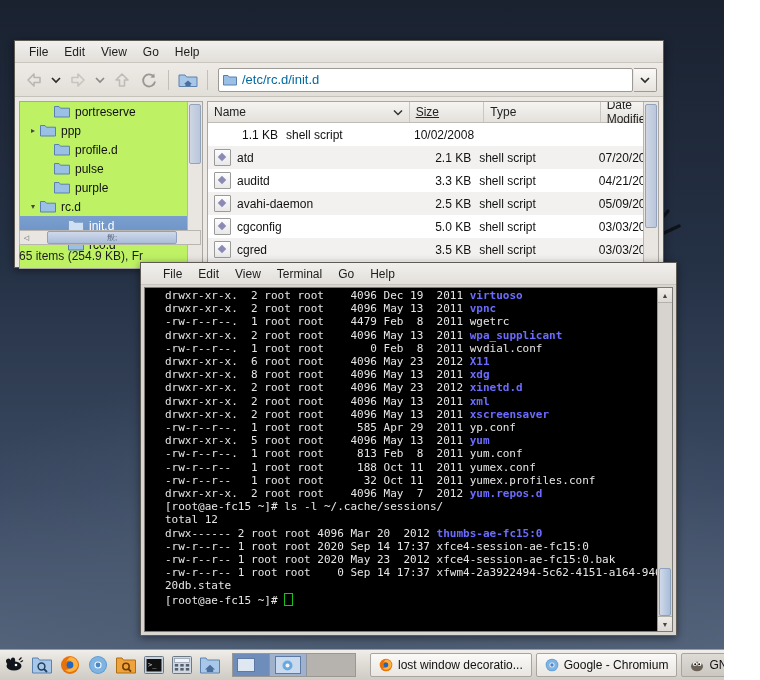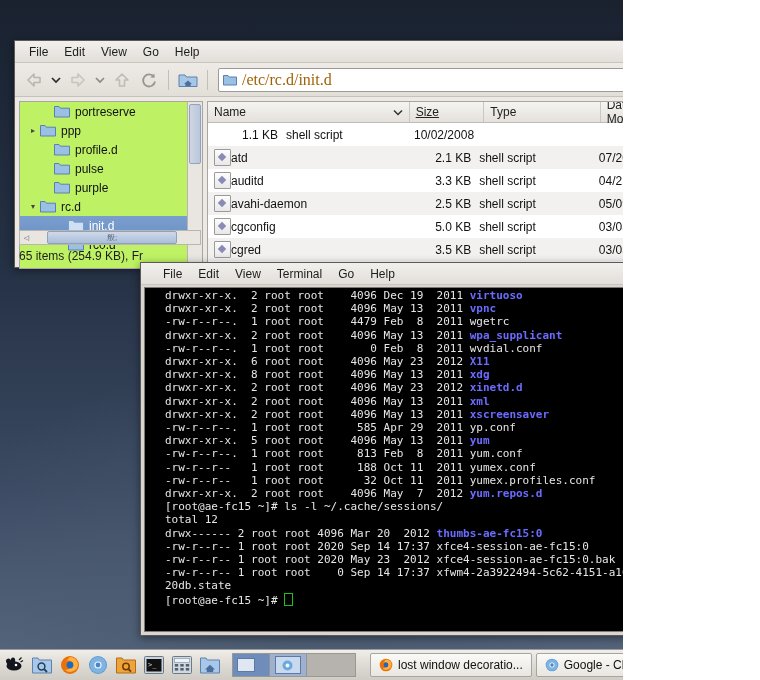--- a/index.html
+++ b/index.html
@@ -2,21 +2,21 @@
 <html><head>
 <meta charset="utf-8">
 <style>
   html,body{margin:0;padding:0;}
   body{
     width:760px;height:680px;overflow:hidden;
     font-family:"Liberation Sans", sans-serif;
     font-size:12px;
     -webkit-font-smoothing:antialiased;
   }
-  #screen{position:relative;width:623px;height:680px;overflow:hidden;}
+  #screen{position:relative;width:724px;height:680px;overflow:hidden;}
 
   
   #desktop{
     position:absolute;inset:0;
     background:
       radial-gradient(120% 80% at 50% 100%, #4a5a70 0%, rgba(74,90,112,0) 60%),
       linear-gradient(180deg,#1a2230 0%, #243044 38%, #3b4a62 72%, #5d6d85 100%);
   }
   #desk-logo{
     position:absolute;right:8px;top:175px;width:190px;height:170px;
@@ -35,21 +35,21 @@
   .menubar .mi{padding:2px 8px;color:#1d1d1d;font-size:12px;cursor:default;}
 
   .toolbar{height:33px;background:linear-gradient(180deg,#eeebe6,#e2dfd9);
            border-bottom:1px solid #c5c1bb;display:flex;align-items:center;padding:0 6px;gap:1px;}
   .tbtn{width:24px;height:24px;display:flex;align-items:center;justify-content:center;
         border:1px solid transparent;border-radius:3px;}
   .tbtn.small{width:14px;}
   .tsep{width:1px;height:20px;background:#c2beb8;margin:0 5px;}
   .pathbar{flex:1;height:22px;background:#fff;border:1px solid #9d9a95;border-radius:2px;
            display:flex;align-items:center;padding:0 4px;gap:5px;margin-left:4px;}
-  .pathbar .ptxt{font-size:16px;color:#a16207;font-family:Liberation Serif, serif;}
+  .pathbar .ptxt{font-size:13px;color:#0369a1;}
   .pathdrop{width:22px;height:22px;border:1px solid #9d9a95;border-left:none;border-radius:0 2px 2px 0;
             background:linear-gradient(180deg,#fbfaf8,#e6e3de);display:flex;align-items:center;justify-content:center;}
 
   .fmbody{display:flex;height:calc(100% - 21px - 33px);}
   .pane-tree{width:182px;background:#bef264;border:1px solid #a9a5a0;margin:4px 0 0 4px;
              position:relative;overflow:hidden;}
   .tree-scroll{position:absolute;inset:0;overflow:hidden;}
   .trow{height:19px;display:flex;align-items:center;font-size:12px;color:#111;white-space:nowrap;}
   .trow.sel{background:linear-gradient(180deg,#7a9fce,#6d93c6);color:#fff;}
   .twist{width:14px;display:flex;align-items:center;justify-content:center;font-size:8px;color:#444;}
@@ -57,21 +57,21 @@
   .vscroll{position:absolute;right:0;top:0;bottom:0;width:14px;background:#e9e6e1;border-left:1px solid #b9b5b0;}
   .vthumb{position:absolute;left:1px;right:1px;background:linear-gradient(90deg,#cfd6e2,#b9c6dc);
           border:1px solid #93a3bb;border-radius:2px;}
 
   .pane-list{flex:1;margin:4px 4px 0 4px;border:1px solid #a9a5a0;background:#fff;position:relative;overflow:hidden;}
   .lhead{display:flex;height:20px;background:linear-gradient(180deg,#f6f4f1,#e4e1dc);
          border-bottom:1px solid #bfbbb5;font-size:12px;color:#222;}
   .lhead div{display:flex;align-items:center;padding:0 6px;border-right:1px solid #cac6c0;}
   .lrow{display:flex;height:23px;align-items:center;font-size:12px;color:#111;}
   .lrow:nth-child(even){background:#f2f1ef;}
-  .c-name{width:212px;display:flex;align-items:center;padding-left:6px;box-sizing:border-box;}
+  .c-name{width:212px;display:flex;align-items:center;gap:6px;padding-left:6px;box-sizing:border-box;}
   .c-size{width:78px;text-align:right;padding-right:8px;box-sizing:border-box;}
   .c-type{width:122px;padding-left:0;box-sizing:border-box;}
   .c-date{flex:1;padding-left:6px;box-sizing:border-box;}
   .scripticon{width:15px;height:15px;border:1px solid #9a9a9a;background:linear-gradient(180deg,#fdfdfd,#e8e8e8);
               border-radius:1px;position:relative;flex:none;}
   .scripticon:after{content:"";position:absolute;left:4px;top:4px;width:6px;height:6px;
               background:#8b8ab5;transform:rotate(45deg);}
 
   .statusbar{position:absolute;left:4px;right:4px;bottom:2px;height:18px;
              font-size:12px;color:#1d1d1d;display:flex;align-items:center;}

